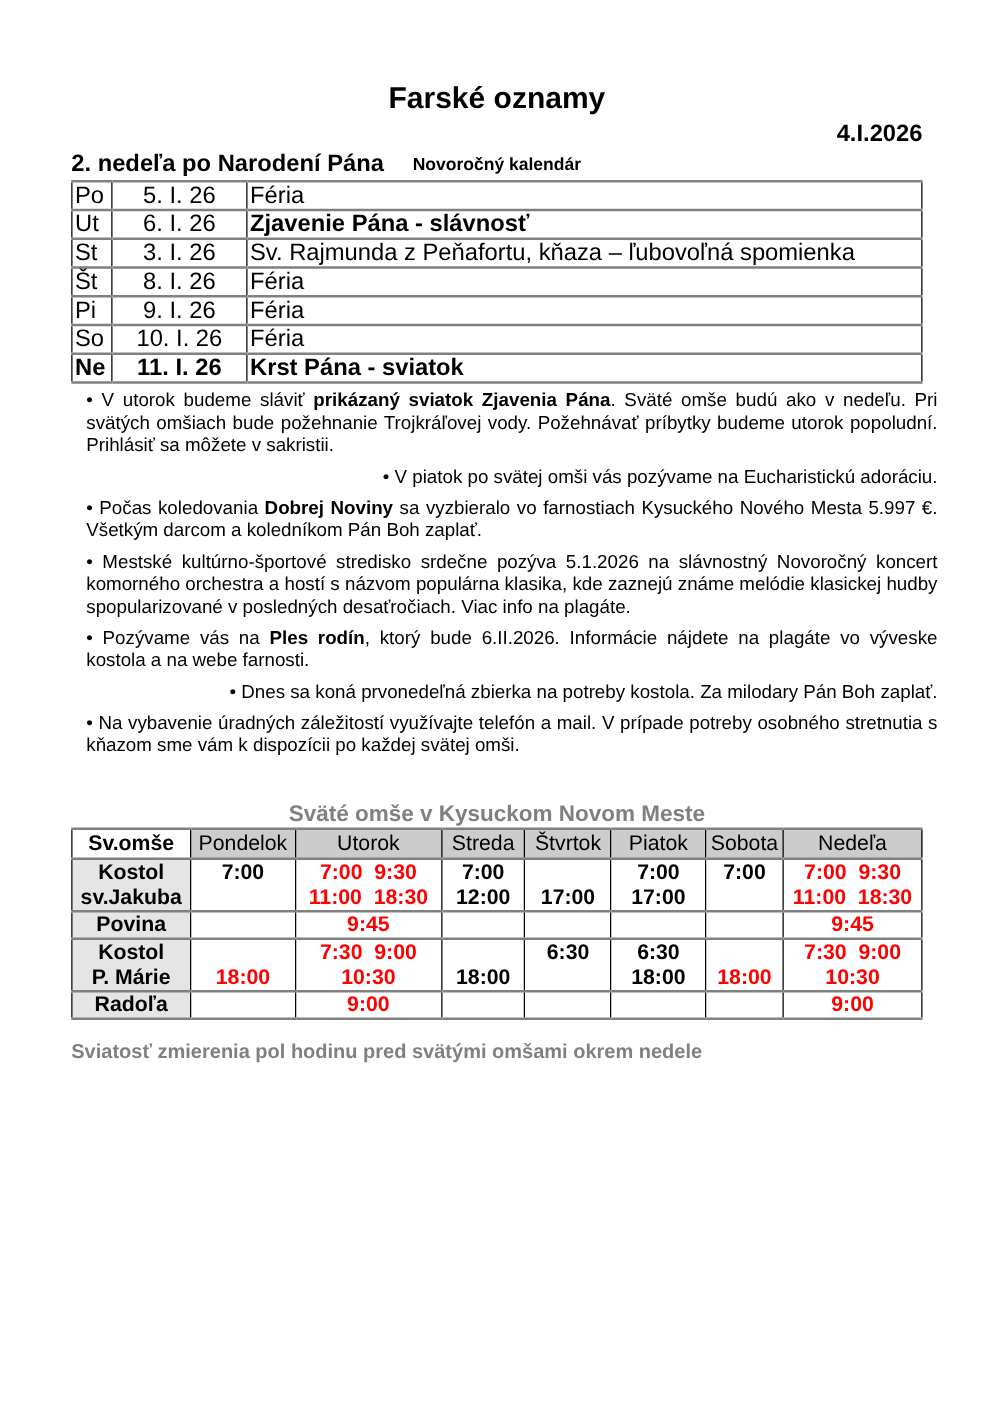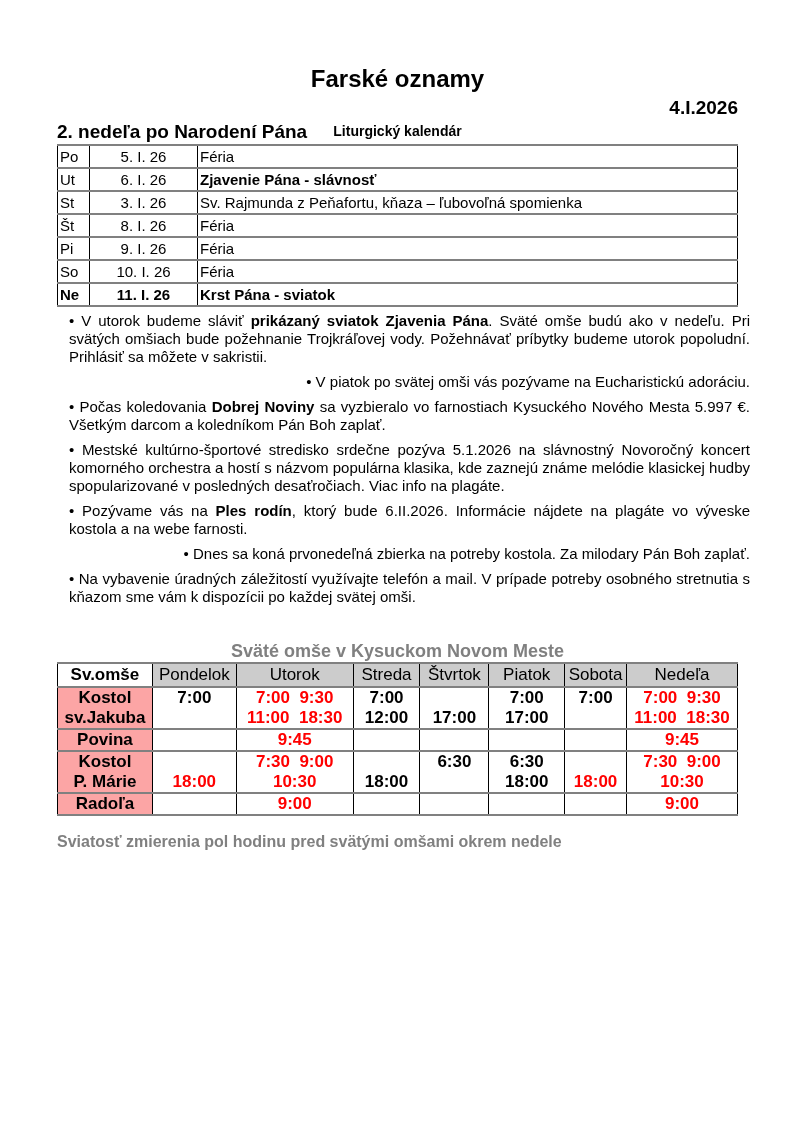--- a/index.html
+++ b/index.html
@@ -10,21 +10,21 @@
   .title { position: absolute; top: 64px; left: 0; width: 681px; text-align: center;
            font-size: 24px; font-weight: bold; line-height: 30px; }
   .subtitle-row { position: absolute; top: 96px; left: 0; width: 681px; height: 24px;
                   font-size: 19px; font-weight: bold; line-height: 24px; }
   .subtitle-row .left { position: absolute; left: 0; margin-top: 24px; }
   .subtitle-row .right { position: absolute; right: 0; margin-left: 48px; }
   .cal-heading { position: absolute; top: 122px; left: 0; width: 681px; text-align: center;
                  font-size: 14px; font-weight: bold; line-height: 18px; }
 
   table.cal { position: absolute; top: 144px; left: 0; width: 681px; border-collapse: collapse;
-              font-size: 15px; }
+              font-size: 19px; }
   table.cal td { height: 21px; padding: 0 2px; line-height: 21px; white-space: nowrap;
                  border-top: 2px solid #808080; border-bottom: 2px solid #808080;
                  border-left: 1px solid #000; border-right: 1px solid #000; }
   table.cal td.day { width: 27px; }
   table.cal td.date { width: 107px; text-align: center; padding: 0; }
   table.cal tr.bold td { font-weight: bold; }
   table.cal .feast-bold { font-weight: bold; }
 
   .notes { position: absolute; top: 312px; left: 12px; width: 681px; font-size: 15px; line-height: 18px; }
   .notes p { margin: 0 0 7px 0; text-align: justify; }
@@ -33,38 +33,38 @@
 
   .mass-title { position: absolute; top: 640px; left: 0; width: 681px; text-align: center;
                 font-size: 18px; font-weight: bold; color: #808080; line-height: 22px; }
   table.mass { position: absolute; top: 662px; left: 0; width: 681px; border-collapse: collapse;
                font-size: 17px; }
   table.mass td, table.mass th { border-left: 1px solid #000; border-right: 1px solid #000;
                border-top: 2px solid #808080; border-bottom: 2px solid #808080;
                padding: 0; text-align: center; vertical-align: top; line-height: 20px; }
   table.mass th { font-weight: normal; background: #cccccc; height: 22px; vertical-align: middle; }
   table.mass th.corner { background: #ffffff; font-weight: bold; }
-  table.mass td.label { background: #fca5a5; font-weight: bold; }
+  table.mass td.label { background: #e5e5e5; font-weight: bold; }
   table.mass td.cell { font-weight: bold; }
   table.mass .red { color: #ff0000; }
   table.mass .blk { color: #000000; }
 
   .footer { position: absolute; top: 832px; left: 0; width: 681px; text-align: left;
             font-size: 16px; font-weight: bold; color: #808080; line-height: 20px; }
 </style>
 </head>
 <body>
 
 <div class="page">
   <div class="title">Farské oznamy</div>
   <div class="subtitle-row">
     <span class="left">2. nedeľa po Narodení Pána</span>
     <span class="right">4.I.2026</span>
   </div>
-  <div class="cal-heading">Liturgický kalendár</div>
+  <div class="cal-heading">Novoročný kalendár</div>
 
   <table class="cal">
     <colgroup>
         <col style="width:31px">
         <col style="width:85px">
         <col>
       </colgroup>
     <tbody id="cal-body">
         <tr>
           <td class="day">Po</td>

